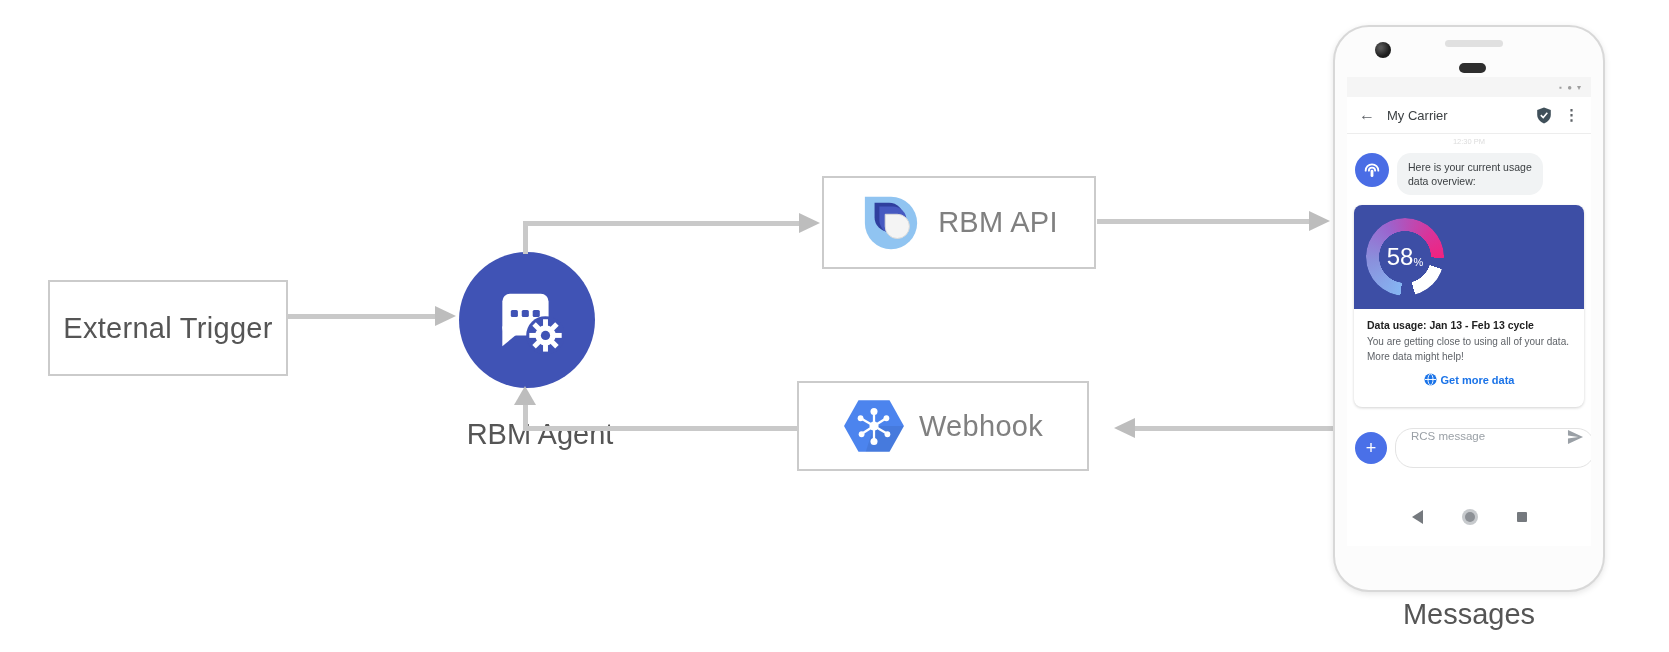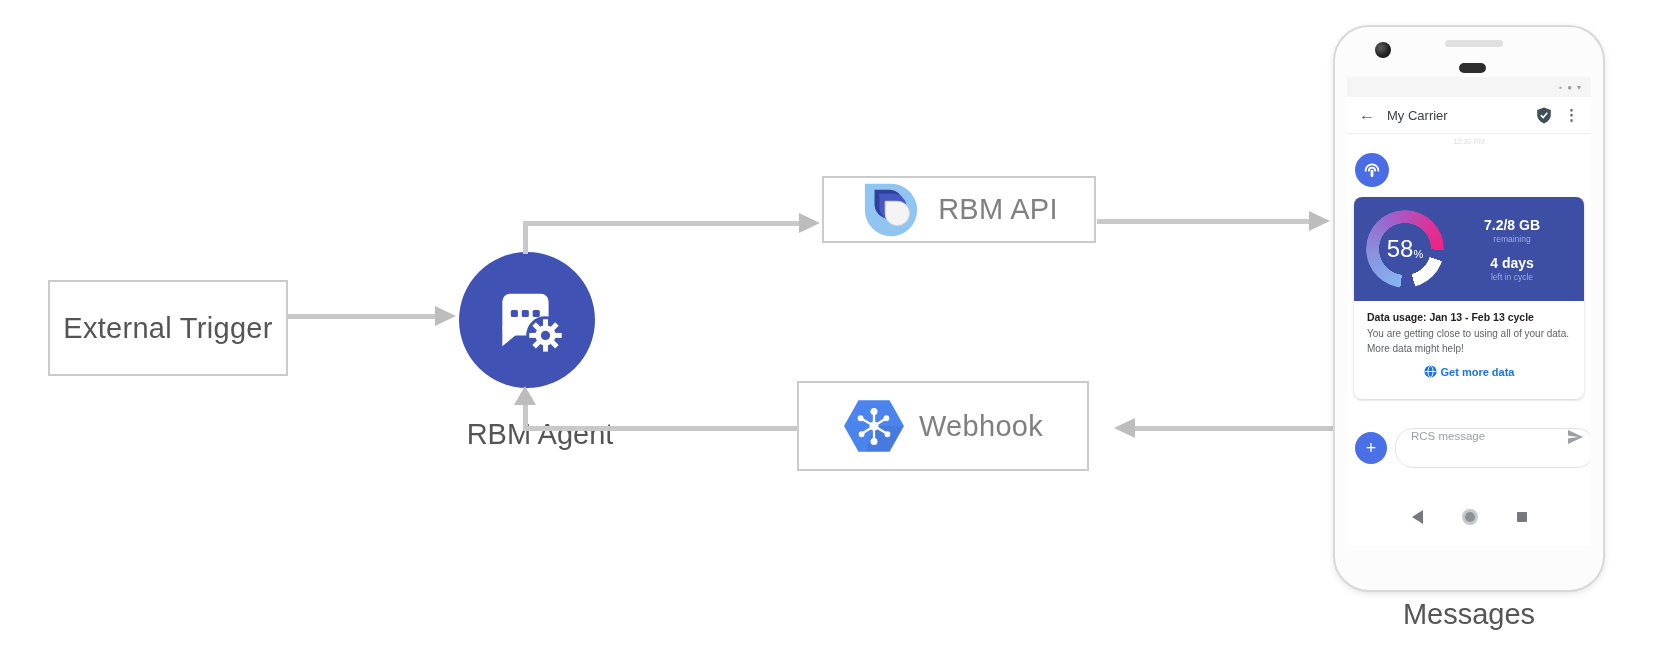--- a/index.html
+++ b/index.html
@@ -5,21 +5,21 @@
   html,body{margin:0;padding:0;background:#fff;}
   .canvas{position:relative;width:1669px;height:652px;background:#fff;
           font-family:"Liberation Sans",sans-serif;overflow:hidden;}
 
   
   .dbox{position:absolute;background:#fff;border:2px solid #cbcbcb;
         display:flex;align-items:center;justify-content:center;box-sizing:border-box;}
   .dlabel{font-size:29px;font-weight:300;color:#555;letter-spacing:.3px;white-space:nowrap;}
   .dlabel.light{color:#808080;}
   #ext-box{left:48px;top:280px;width:240px;height:96px;}
-  #api-box{left:822px;top:176px;width:274px;height:67px;gap:16px;}
+  #api-box{left:822px;top:176px;width:274px;height:93px;gap:16px;}
   #hook-box{left:797px;top:381px;width:292px;height:90px;gap:14px;}
   .below-label{position:absolute;text-align:center;font-size:29px;font-weight:300;color:#555;}
   #agent-label{left:420px;top:418px;width:240px;}
   #messages-label{left:1333px;top:598px;width:272px;}
 
   
   .aline{position:absolute;background:#c9c9c9;}
   .ahead{position:absolute;width:0;height:0;}
   .ahead.right{border-top:10px solid transparent;border-bottom:10px solid transparent;border-left:21px solid #bdbdbd;}
   .ahead.left{border-top:10px solid transparent;border-bottom:10px solid transparent;border-right:21px solid #bdbdbd;}
@@ -206,37 +206,34 @@
       <div id="convo-timestamp">12:30 PM</div>
 
       <div id="msg-row">
         <div id="carrier-avatar">
           <svg width="24" height="24" viewBox="0 0 34 34">
             <path d="M8 18 a9 9 0 0 1 18 0" fill="none" stroke="#ffffff" stroke-width="2.6" stroke-linecap="round"></path>
             <path d="M12.6 18 a4.4 4.4 0 0 1 8.8 0" fill="none" stroke="#ffffff" stroke-width="2.6" stroke-linecap="round"></path>
             <rect x="15" y="16.5" width="4" height="10.5" rx="2" fill="#ffffff"></rect>
           </svg>
         </div>
+        <div id="msg-bubble">
+          <span>Here is your current usage</span><br>
+          <span>data overview:</span>
+        </div>
       </div>
 
       <div id="usage-card">
         <div id="card-top">
           <div id="gauge">
             <div id="gauge-ring"></div>
             <div id="gauge-center">
               <span id="gauge-pct">58</span>
               <span id="gauge-pct-sign">%</span>
             </div>
-          </div>
-          <div id="card-stats">
-            <div class="stat-big">7.2/8 GB</div>
-            <div class="stat-sub">remaining</div>
-            <div class="stat-gap"></div>
-            <div class="stat-big">4 days</div>
-            <div class="stat-sub">left in cycle</div>
           </div>
         </div>
         <div id="card-bottom">
           <div id="card-title">Data usage: Jan 13 - Feb 13 cycle</div>
           <div id="card-body">
             <span>You are getting close to using all of your data.</span><br>
             <span>More data might help!</span>
           </div>
           <div id="card-action">
             <svg width="13" height="13" viewBox="0 0 14 14">

